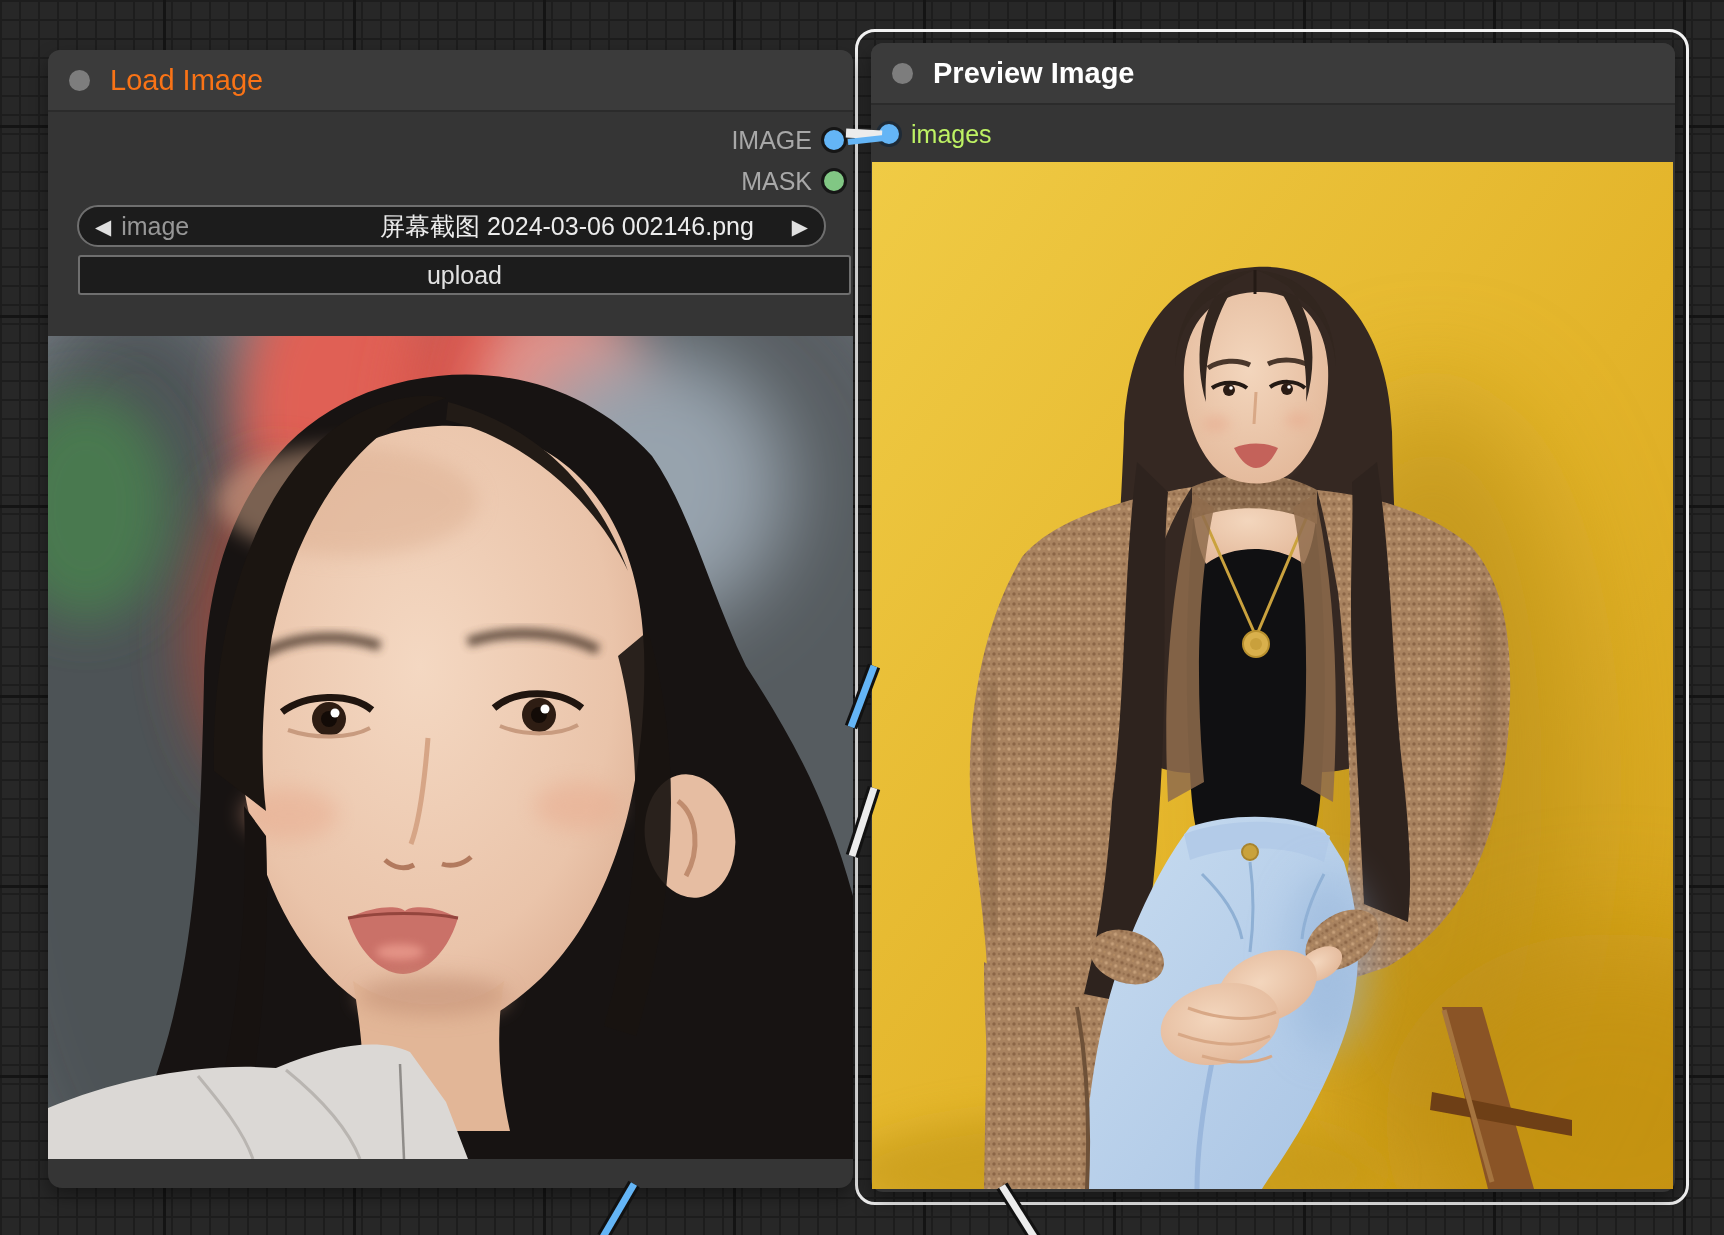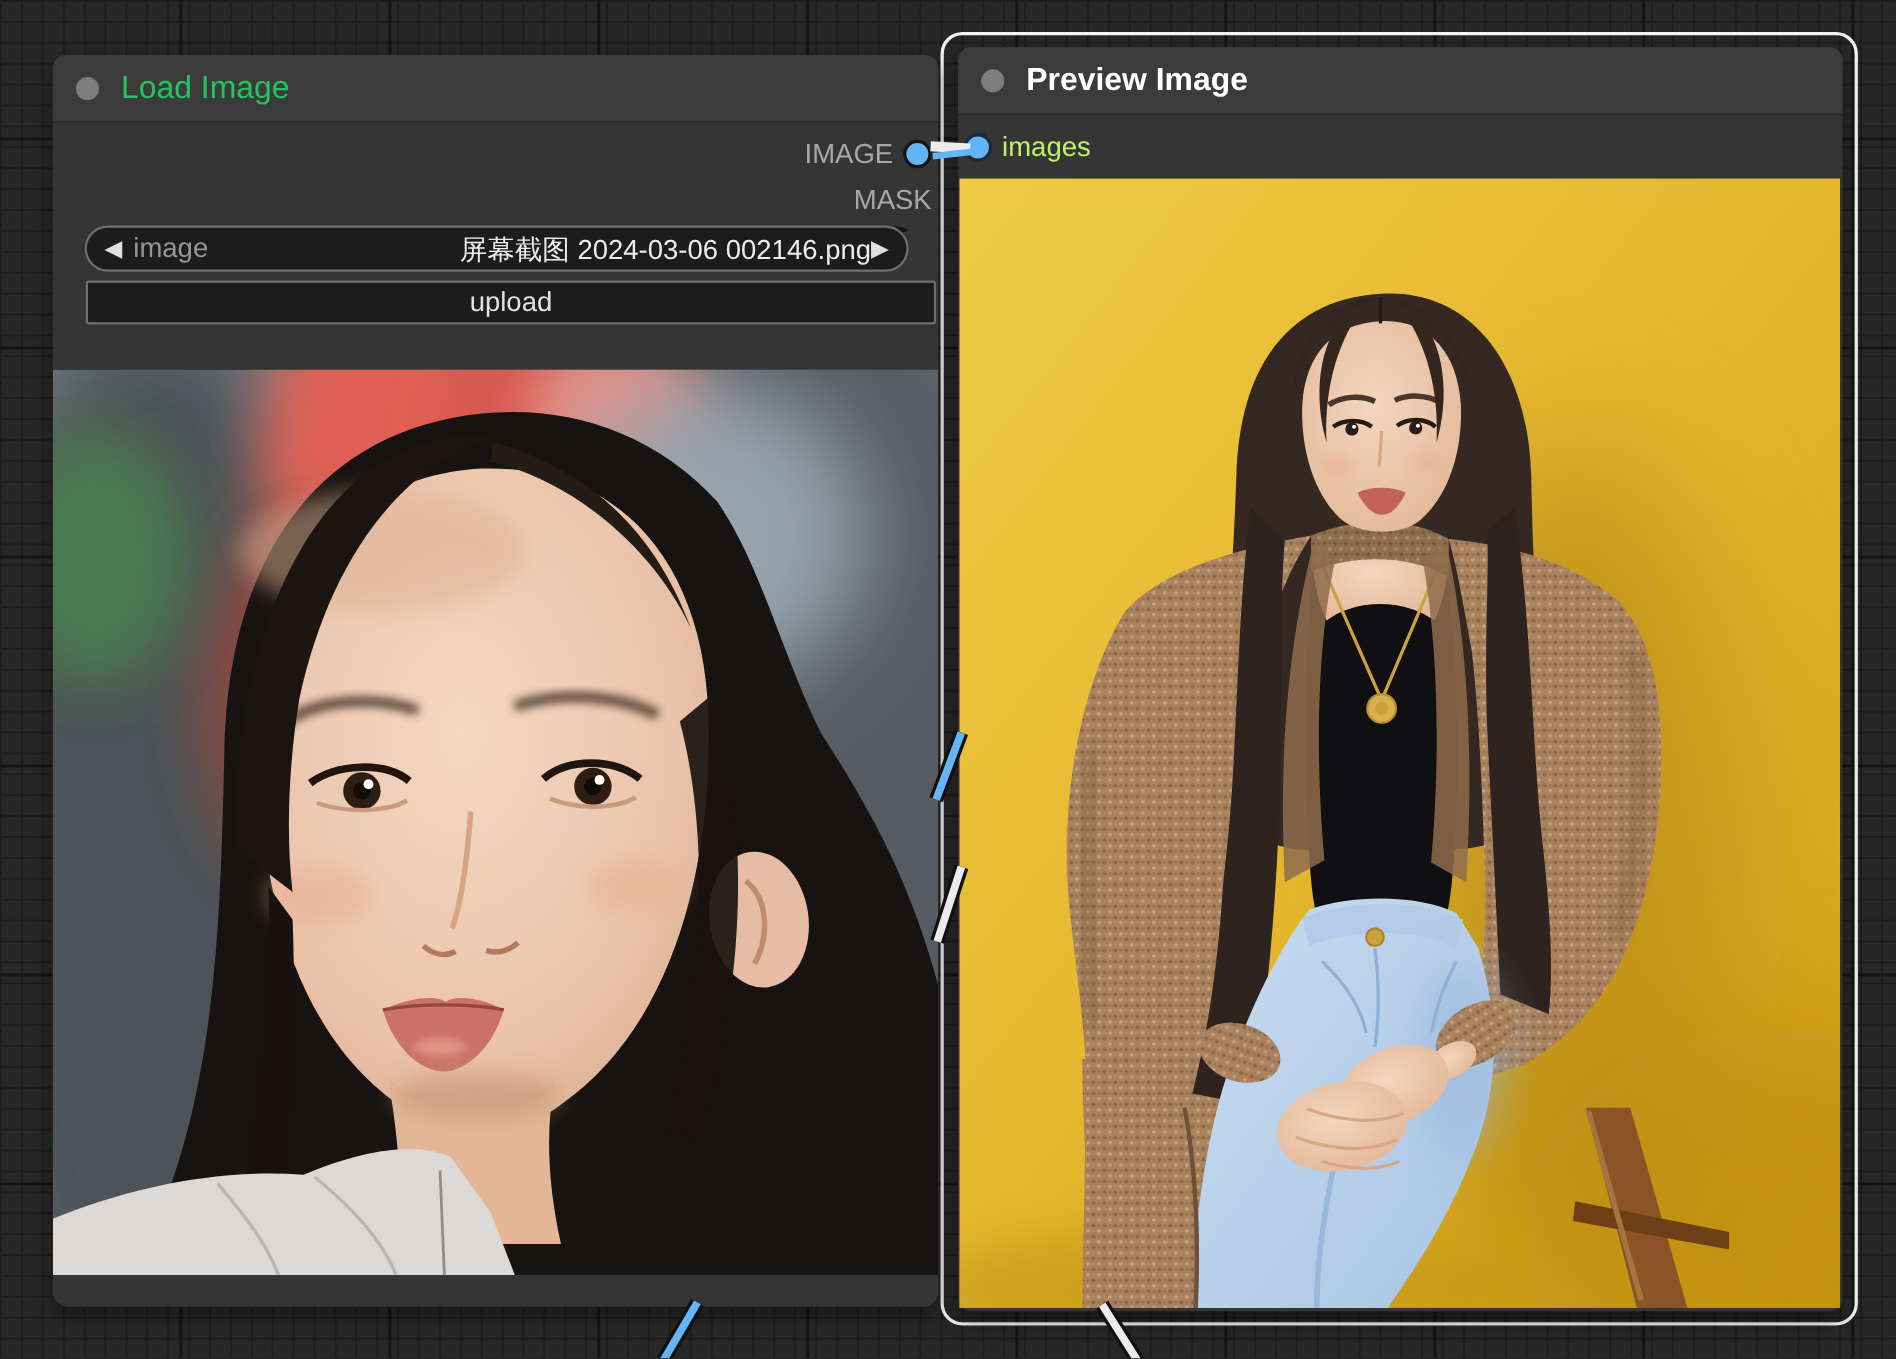--- a/index.html
+++ b/index.html
@@ -18,36 +18,36 @@
   
   .node{position:absolute;background:#353535;border-radius:14px;z-index:20;
         box-shadow:0 8px 18px rgba(0,0,0,.4);}
   #load-node{left:48px;top:50px;width:805px;height:1138px;}
   #preview-node{left:871px;top:43px;width:804px;height:1149px;border-radius:12px;}
   .node-header{position:absolute;left:0;top:0;right:0;height:60px;background:#3b3b3b;
                border-bottom:2px solid #2b2b2b;border-radius:12px 12px 0 0;}
   .title-dot{position:absolute;left:21px;top:20px;width:21px;height:21px;border-radius:50%;
              background:#7d7d7d;}
   .node-title{position:absolute;left:62px;top:0;height:60px;line-height:60px;
-              font-size:29px;color:#22c55e;white-space:nowrap;}
+              font-size:29px;color:#f97316;white-space:nowrap;}
   #preview-node .node-title{color:#ffffff;font-weight:700;}
   
   #selection-border{position:absolute;left:855px;top:29px;width:828px;height:1170px;
     border:3px solid #f2f2f2;border-radius:20px;z-index:18;pointer-events:none;}
   
   .slot-row{position:absolute;display:flex;align-items:center;gap:9px;height:26px;}
   .slot-label{font-size:25px;color:#a8a8a8;white-space:nowrap;}
   .slot-dot{width:20px;height:20px;border-radius:50%;border:3px solid #161616;box-sizing:content-box;}
   
   .combo{position:absolute;left:29px;top:155px;width:749px;height:42px;box-sizing:border-box;
          background:#1c1c1c;border:2px solid #6f6f6f;border-radius:21px;
          display:flex;align-items:center;padding:0 16px;font-size:25px;color:#dcdcdc;}
   .combo .arrow{font-size:21px;color:#e0e0e0;line-height:1;}
   .combo .wlabel{color:#979797;margin-left:10px;}
-  .combo .wvalue{margin-left:auto;color:#ececec;white-space:nowrap;}
+  .combo .wvalue{margin-left:auto;margin-right:38px;color:#ececec;white-space:nowrap;}
   .btn{position:absolute;left:30px;top:205px;width:773px;height:40px;box-sizing:border-box;
        background:#1c1c1c;border:2px solid #6f6f6f;border-radius:3px;
        display:flex;align-items:center;justify-content:center;font-size:25px;color:#e2e2e2;}
   .img-holder{position:absolute;overflow:hidden;background:#2a2a2a;}
   #load-img{left:0;top:286px;width:805px;height:823px;}
   #preview-img{left:1px;top:119px;width:801px;height:1027px;}
   
   #links{position:absolute;inset:0;z-index:40;pointer-events:none;}
 </style>
 </head>
@@ -60,21 +60,21 @@
   <div class="node" id="load-node">
     <div class="node-header">
       <div class="title-dot"></div>
       <div class="node-title">Load Image</div>
     </div>
 
     <div class="slot-row" style="right:6px;top:77px;">
       <span class="slot-label">IMAGE</span>
       <span class="slot-dot" style="background:#64b5f6;"></span>
     </div>
-    <div class="slot-row" style="right:6px;top:118px;flex-direction:column;">
+    <div class="slot-row" style="right:6px;top:118px;">
       <span class="slot-label">MASK</span>
       <span class="slot-dot" style="background:#81c784;"></span>
     </div>
 
     <div class="combo">
       <span class="arrow">◀</span>
       <span class="wlabel">image</span>
       <span class="wvalue">屏幕截图 2024-03-06 002146.png</span>
       <span class="arrow">▶</span>
     </div>

